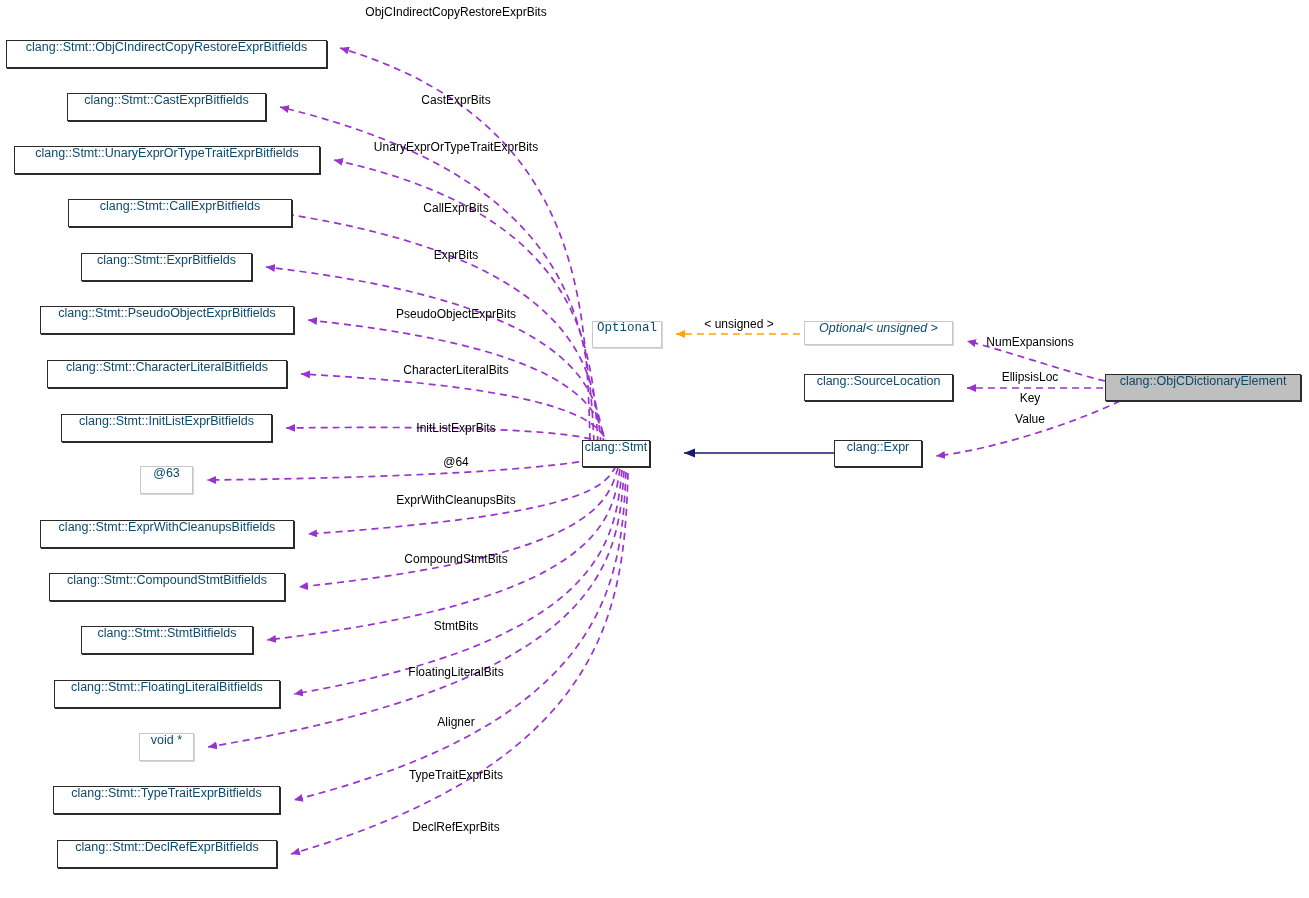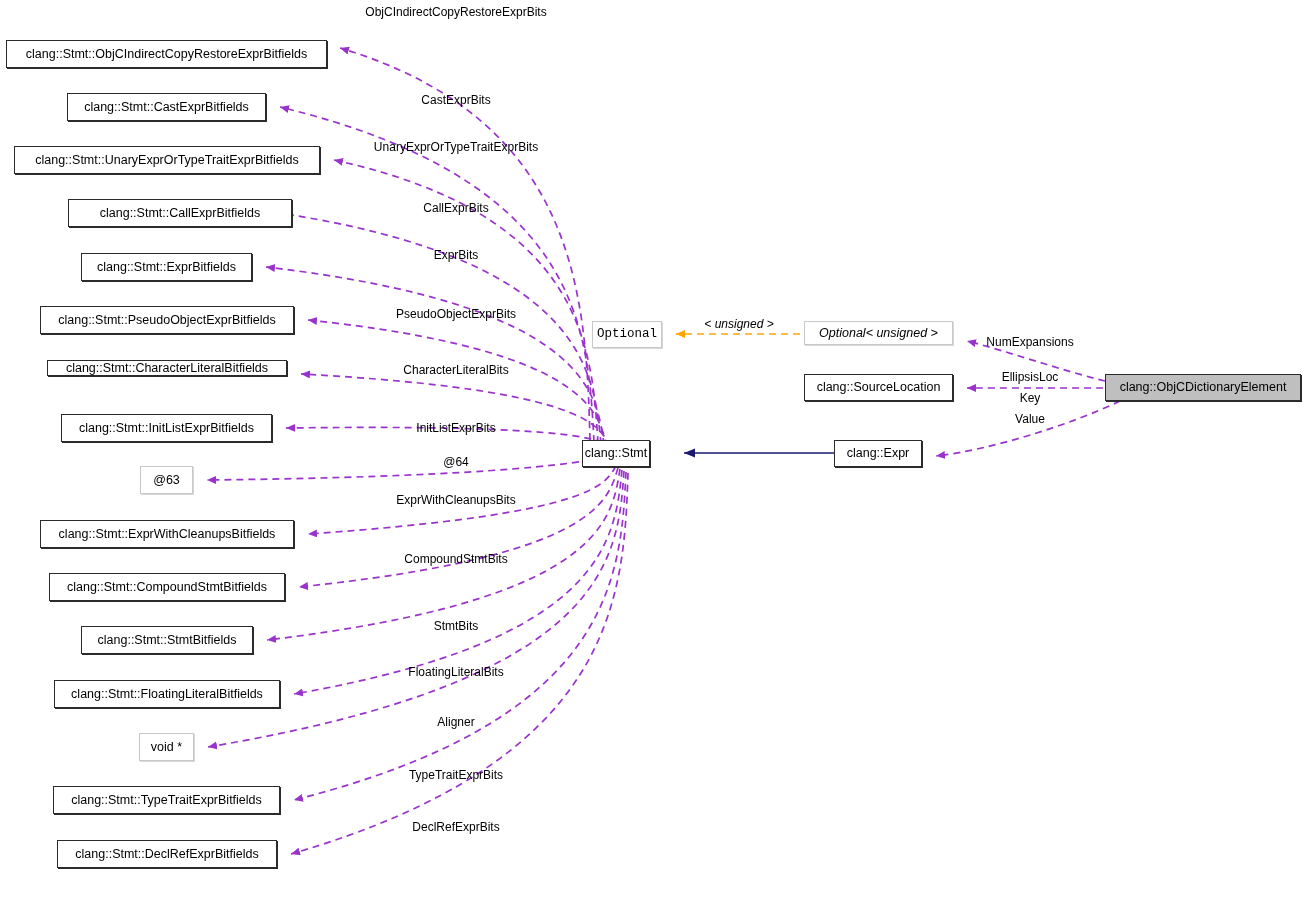--- a/index.html
+++ b/index.html
@@ -1,23 +1,23 @@
 <!DOCTYPE html>
 <html><head>
 <meta charset="utf-8">
 <title>clang::ObjCDictionaryElement Collaboration Diagram</title>
 <style>
   html,body{margin:0;padding:0;background:#ffffff;}
   body{font-family:"Liberation Sans","DejaVu Sans",sans-serif;}
   #diagram{position:relative;width:1309px;height:898px;background:#ffffff;overflow:hidden;}
   #edges{position:absolute;left:0;top:0;width:1309px;height:898px;}
 
-  .node{position:absolute;box-sizing:border-box;display:flex;align-items:center;
+  .node{position:absolute;box-sizing:border-box;display:flex;
         justify-content:center;background:#ffffff;white-space:nowrap;
-        font-size:12.5px;line-height:1;color:#000000;}
+        font-size:12.5px;line-height:1;color:#0c4a6e;}
   .node.solid{border:1px solid #2b2b2b;box-shadow:1px 1px 0 0 #2b2b2b;}
   .node.light{border:1px solid #c8c8c8;box-shadow:1px 1px 0 0 #d8d8d8;}
   .node.hl{background:#bfbfbf;border:1px solid #2b2b2b;box-shadow:1px 1px 0 0 #2b2b2b;}
   .node .lbl{padding:0 7px;}
 
   .elabel{position:absolute;font-size:12px;color:#000000;white-space:nowrap;
           transform:translate(-50%,-50%);line-height:1.05;}
 </style>
 </head>
 <body>
@@ -81,21 +81,21 @@
       </div>
       <div class="node solid" style="left: 68px; top: 199px; width: 224px; height: 28px;">
         <span class="lbl">clang::Stmt::CallExprBitfields</span>
       </div>
       <div class="node solid" style="left: 81px; top: 253px; width: 171px; height: 28px;">
         <span class="lbl">clang::Stmt::ExprBitfields</span>
       </div>
       <div class="node solid" style="left: 40px; top: 306px; width: 254px; height: 28px;">
         <span class="lbl">clang::Stmt::PseudoObjectExprBitfields</span>
       </div>
-      <div class="node solid" style="left: 47px; top: 360px; width: 240px; height: 16px;">
+      <div class="node solid" style="left: 47px; top: 360px; width: 240px; height: 28px;">
         <span class="lbl">clang::Stmt::CharacterLiteralBitfields</span>
       </div>
       <div class="node solid" style="left: 61px; top: 414px; width: 211px; height: 28px;">
         <span class="lbl">clang::Stmt::InitListExprBitfields</span>
       </div>
       <div class="node light" style="left: 140px; top: 466px; width: 53px; height: 28px;">
         <span class="lbl">@63</span>
       </div>
       <div class="node solid" style="left: 40px; top: 520px; width: 254px; height: 28px;">
         <span class="lbl">clang::Stmt::ExprWithCleanupsBitfields</span>
@@ -147,20 +147,20 @@
       <div class="elabel" style="left: 456px; top: 370px;">CharacterLiteralBits</div>
       <div class="elabel" style="left: 456px; top: 428px;">InitListExprBits</div>
       <div class="elabel" style="left: 456px; top: 462px;">@64</div>
       <div class="elabel" style="left: 456px; top: 500px;">ExprWithCleanupsBits</div>
       <div class="elabel" style="left: 456px; top: 559px;">CompoundStmtBits</div>
       <div class="elabel" style="left: 456px; top: 626px;">StmtBits</div>
       <div class="elabel" style="left: 456px; top: 672px;">FloatingLiteralBits</div>
       <div class="elabel" style="left: 456px; top: 722px;">Aligner</div>
       <div class="elabel" style="left: 456px; top: 775px;">TypeTraitExprBits</div>
       <div class="elabel" style="left: 456px; top: 827px;">DeclRefExprBits</div>
-      <div class="elabel" style="left: 739px; top: 324px; font-style: italic;">&lt; unsigned &gt;</div>
+      <div class="elabel" style="left: 739px; top: 324px;">&lt; unsigned &gt;</div>
       <div class="elabel" style="left: 1030px; top: 342px;">NumExpansions</div>
       <div class="elabel" style="left: 1030px; top: 377px;">EllipsisLoc</div>
       <div class="elabel" style="left: 1030px; top: 398px;">Key</div>
       <div class="elabel" style="left: 1030px; top: 419px;">Value</div>
     </div>
 
 </div>
 
 </body></html>

